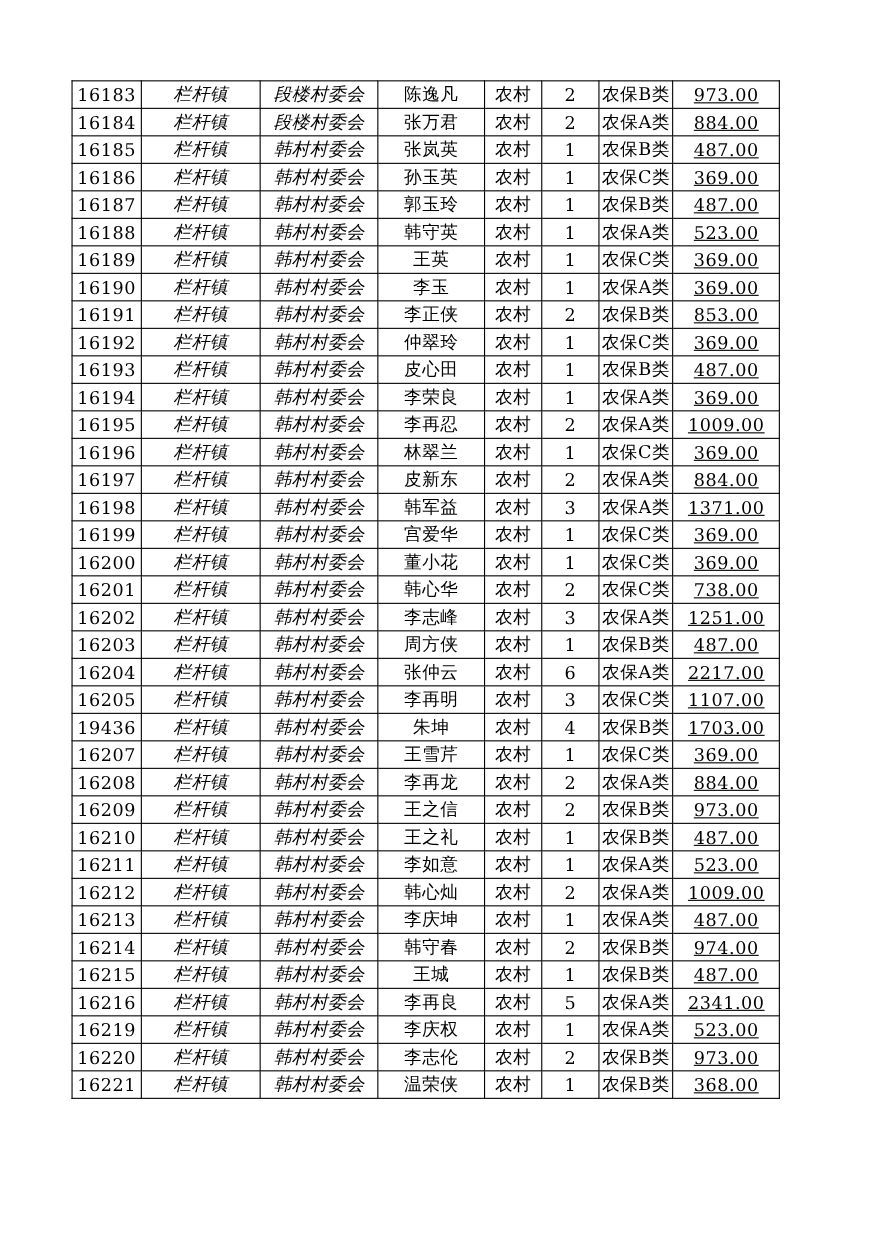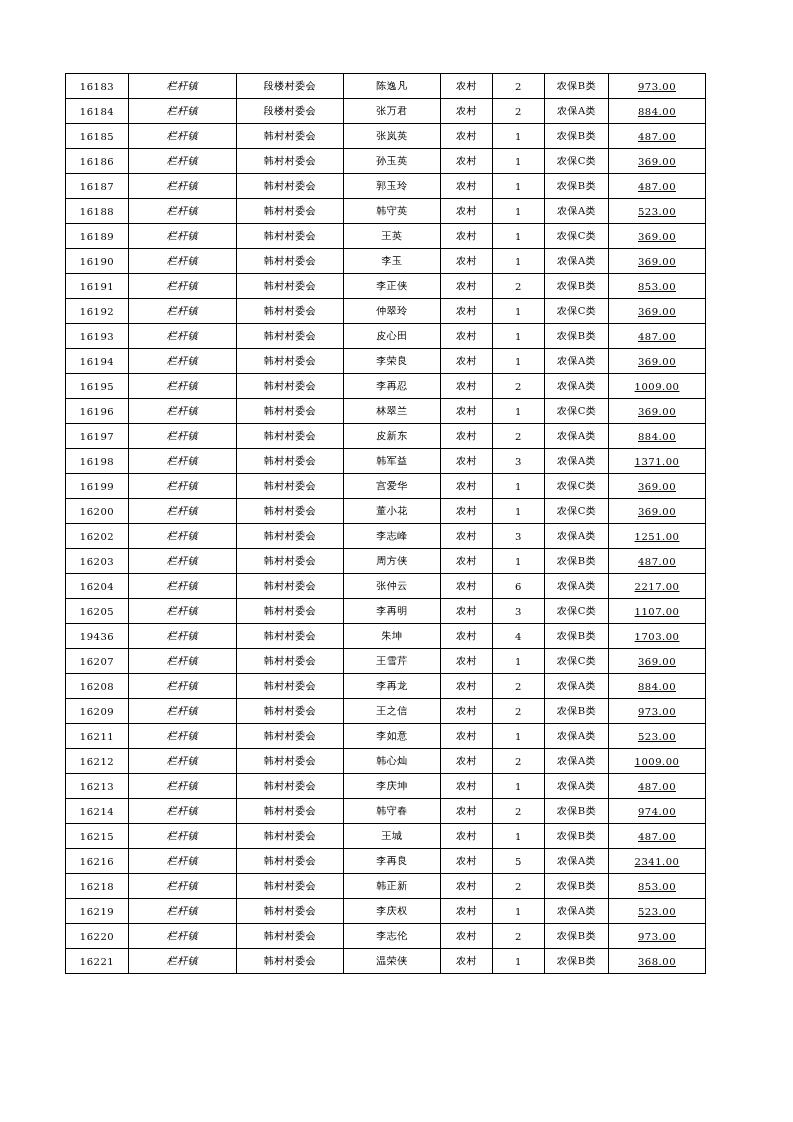--- a/index.html
+++ b/index.html
@@ -14,38 +14,38 @@
     background: #ffffff;
     overflow: hidden;
     font-family: "DejaVu Sans", "Liberation Sans", sans-serif;
   }
   table.records {
     position: absolute;
     left: 65px;
     top: 73px;
     border-collapse: collapse;
     table-layout: fixed;
-    font-size: 10px;
+    font-size: 16px;
     color: #000000;
   }
   table.records td {
     border: 1px solid #000000;
     height: 24px;
     padding: 0 2px;
     text-align: center;
     vertical-align: middle;
     white-space: nowrap;
     overflow: hidden;
     font-family: "DejaVu Serif", "Liberation Serif", serif;
     letter-spacing: 0.5px;
   }
   
   td.c0 { width: 58px; }
   td.c1 { width: 103px; font-style: italic; }
-  td.c2 { width: 102px; }
+  td.c2 { width: 102px; font-style: italic; }
   td.c3 { width: 92px; }
   td.c4 { width: 47px; margin-left: 28px; }
   td.c5 { width: 47px; }
   td.c6 { width: 59px; margin-top: 12px; }
   td.c7 { width: 92px; text-decoration: underline; }
 </style>
 </head>
 <body>
 
 <div class="page">
@@ -225,20 +225,30 @@
           <td class="c0">16200</td>
           <td class="c1">栏杆镇</td>
           <td class="c2">韩村村委会</td>
           <td class="c3">董小花</td>
           <td class="c4">农村</td>
           <td class="c5">1</td>
           <td class="c6">农保C类</td>
           <td class="c7">369.00</td>
         </tr>
         <tr>
+          <td class="c0">16201</td>
+          <td class="c1">栏杆镇</td>
+          <td class="c2">韩村村委会</td>
+          <td class="c3">韩心华</td>
+          <td class="c4">农村</td>
+          <td class="c5">2</td>
+          <td class="c6">农保C类</td>
+          <td class="c7">738.00</td>
+        </tr>
+        <tr>
           <td class="c0">16202</td>
           <td class="c1">栏杆镇</td>
           <td class="c2">韩村村委会</td>
           <td class="c3">李志峰</td>
           <td class="c4">农村</td>
           <td class="c5">3</td>
           <td class="c6">农保A类</td>
           <td class="c7">1251.00</td>
         </tr>
         <tr>
@@ -305,20 +315,30 @@
           <td class="c0">16209</td>
           <td class="c1">栏杆镇</td>
           <td class="c2">韩村村委会</td>
           <td class="c3">王之信</td>
           <td class="c4">农村</td>
           <td class="c5">2</td>
           <td class="c6">农保B类</td>
           <td class="c7">973.00</td>
         </tr>
         <tr>
+          <td class="c0">16210</td>
+          <td class="c1">栏杆镇</td>
+          <td class="c2">韩村村委会</td>
+          <td class="c3">王之礼</td>
+          <td class="c4">农村</td>
+          <td class="c5">1</td>
+          <td class="c6">农保B类</td>
+          <td class="c7">487.00</td>
+        </tr>
+        <tr>
           <td class="c0">16211</td>
           <td class="c1">栏杆镇</td>
           <td class="c2">韩村村委会</td>
           <td class="c3">李如意</td>
           <td class="c4">农村</td>
           <td class="c5">1</td>
           <td class="c6">农保A类</td>
           <td class="c7">523.00</td>
         </tr>
         <tr>
@@ -363,30 +383,20 @@
         </tr>
         <tr>
           <td class="c0">16216</td>
           <td class="c1">栏杆镇</td>
           <td class="c2">韩村村委会</td>
           <td class="c3">李再良</td>
           <td class="c4">农村</td>
           <td class="c5">5</td>
           <td class="c6">农保A类</td>
           <td class="c7">2341.00</td>
-        </tr>
-        <tr>
-          <td class="c0">16218</td>
-          <td class="c1">栏杆镇</td>
-          <td class="c2">韩村村委会</td>
-          <td class="c3">韩正新</td>
-          <td class="c4">农村</td>
-          <td class="c5">2</td>
-          <td class="c6">农保B类</td>
-          <td class="c7">853.00</td>
         </tr>
         <tr>
           <td class="c0">16219</td>
           <td class="c1">栏杆镇</td>
           <td class="c2">韩村村委会</td>
           <td class="c3">李庆权</td>
           <td class="c4">农村</td>
           <td class="c5">1</td>
           <td class="c6">农保A类</td>
           <td class="c7">523.00</td>

